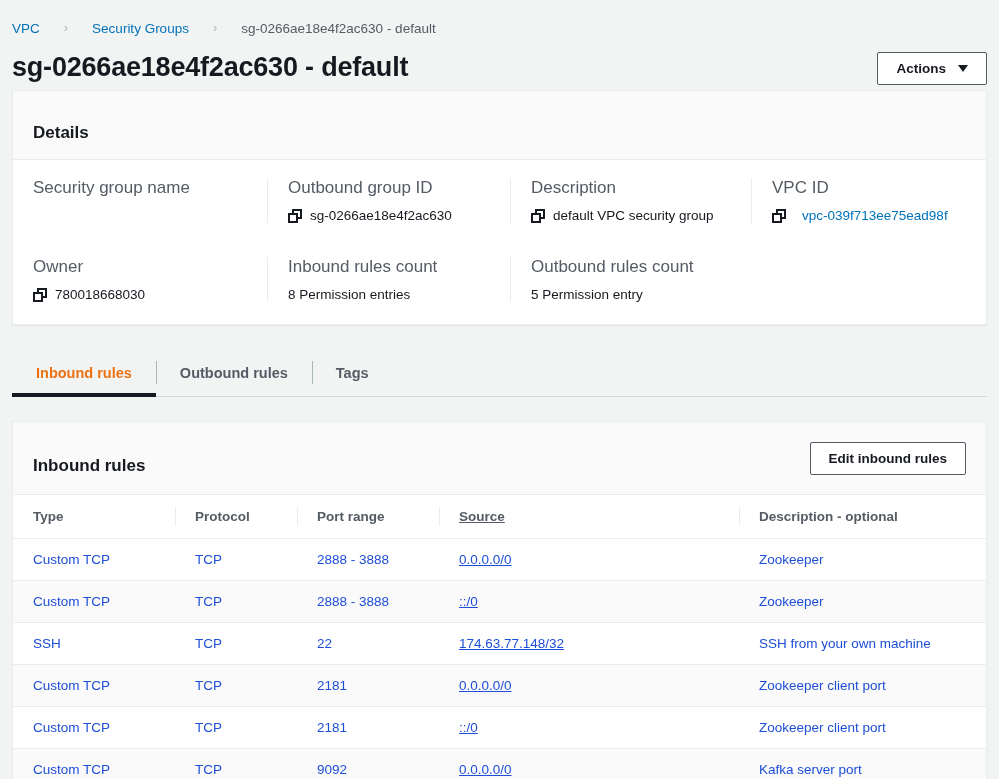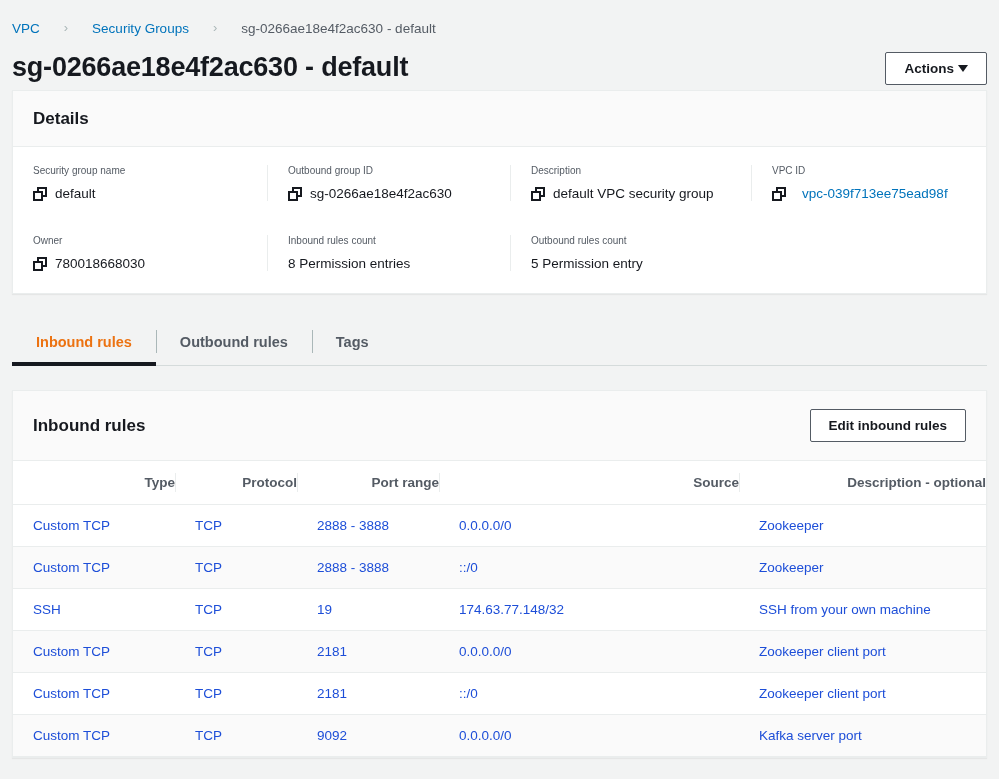--- a/index.html
+++ b/index.html
@@ -60,21 +60,21 @@
     border-radius: 2px;
     color: #16191f;
     font-size: 13.5px;
     font-weight: bold;
     font-family: "Liberation Sans", sans-serif;
     padding: 8px 18px;
     cursor: pointer;
     white-space: nowrap;
     display: inline-flex;
     align-items: center;
-    gap: 4px;
+    gap: 12px;
   }
   .caret {
     display: inline-block;
     width: 0; height: 0;
     border-left: 5px solid transparent;
     border-right: 5px solid transparent;
     border-top: 7px solid #16191f;
   }
 
   
@@ -90,36 +90,37 @@
     padding: 16px 20px;
     display: flex;
     align-items: center;
     justify-content: space-between;
     min-height: 56px;
   }
   .panel-title {
     font-size: 17px;
     font-weight: bold;
     color: #16191f;
+    margin-top: 16px;
   }
 
   
   .details-body { padding: 18px 0 22px 0; }
   .details-row {
     display: flex;
     align-items: flex-start;
   }
   .details-row.second { margin-top: 34px; }
   .dcell {
     padding: 0 20px;
     flex: 0 0 auto;
   }
   .dcell.divider { border-left: 1px solid #eaeded; }
   .dlabel {
-    font-size: 10px;
+    font-size: 17px;
     color: #545b64;
     margin-bottom: 10px;
     white-space: nowrap;
   }
   .dvalue {
     font-size: 13.5px;
     color: #16191f;
     display: flex;
     align-items: center;
     gap: 8px;
@@ -190,21 +191,21 @@
 
   
   .rules-panel { margin-top: 24px; }
   .rules-head { padding: 18px 20px; min-height: 62px; background: #fafafa; }
   table.rules {
     width: 100%;
     border-collapse: collapse;
     table-layout: fixed;
   }
   table.rules th {
-    text-align: right;
+    text-align: left;
     font-size: 13.5px;
     font-weight: bold;
     color: #545b64;
     padding: 14px 0 14px 20px;
     background: #ffffff;
     border-bottom: 1px solid #eaeded;
     position: relative;
     white-space: nowrap;
   }
   table.rules th + th::before {
@@ -222,21 +223,21 @@
     white-space: nowrap;
     overflow: hidden;
     text-overflow: ellipsis;
   }
   table.rules tbody tr:nth-child(even) td { background: #fafafa; }
   table.rules tbody tr:nth-child(odd) td { background: #ffffff; }
 
   .col-type { width: 162px; }
   .col-protocol { width: 122px; margin-left: 43px; }
   .col-port { width: 142px; }
-  .col-source { width: 300px; }
+  .col-source { width: 300px; text-decoration: underline; }
   .col-desc { width: auto; }
 </style>
 </head>
 <body>
 
 <nav class="breadcrumb">
   <span class="crumb-link">VPC</span>
   <span class="crumb-sep">›</span>
   <span class="crumb-link">Security Groups</span>
   <span class="crumb-sep">›</span>
@@ -253,27 +254,20 @@
 
 <section class="panel">
   <div class="panel-head">
     <span class="panel-title">Details</span>
   </div>
   <div class="details-body">
 
     <div class="details-row">
       <div class="dcell" style="width:254px">
         <div class="dlabel">Security group name</div>
-        <div class="dvalue">
-          <span class="copy-icon">
-              <span class="sq-back"></span>
-              <span class="sq-front"></span>
-            </span>
-          <span class="vtext">default</span>
-        </div>
       </div>
       <div class="dcell divider" style="width:243px">
         <div class="dlabel">Outbound group ID</div>
         <div class="dvalue">
           <span class="copy-icon">
               <span class="sq-back"></span>
               <span class="sq-front"></span>
             </span>
           <span class="vtext">sg-0266ae18e4f2ac630</span>
         </div>
@@ -371,21 +365,21 @@
         <tr>
           <td class="col-type">Custom TCP</td>
           <td class="col-protocol">TCP</td>
           <td class="col-port">2888 - 3888</td>
           <td class="col-source">::/0</td>
           <td class="col-desc">Zookeeper</td>
         </tr>
         <tr>
           <td class="col-type">SSH</td>
           <td class="col-protocol">TCP</td>
-          <td class="col-port">19</td>
+          <td class="col-port">22</td>
           <td class="col-source">174.63.77.148/32</td>
           <td class="col-desc">SSH from your own machine</td>
         </tr>
         <tr>
           <td class="col-type">Custom TCP</td>
           <td class="col-protocol">TCP</td>
           <td class="col-port">2181</td>
           <td class="col-source">0.0.0.0/0</td>
           <td class="col-desc">Zookeeper client port</td>
         </tr>

